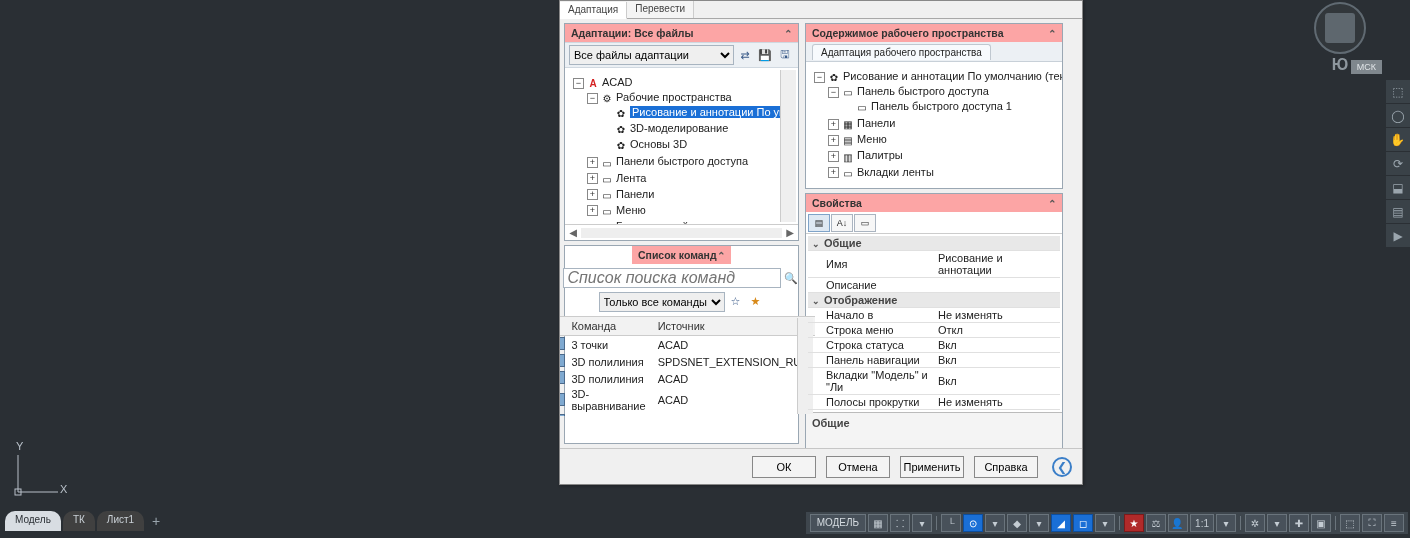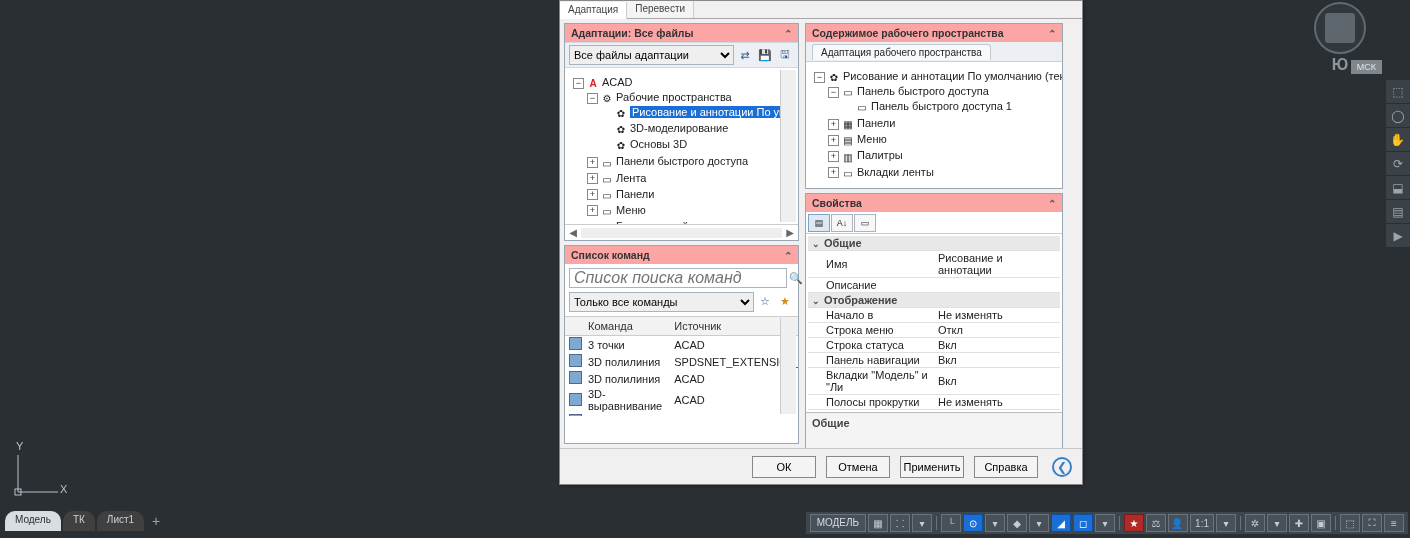--- a/index.html
+++ b/index.html
@@ -328,21 +328,21 @@
           </div>
           <div class="vscroll"></div>
         </div>
         <div class="tree-hscroll">
           <span class="arrow">◀</span>
             <div class="track"></div>
             <span class="arrow">▶</span>
         </div>
       </div>
 
-      <div class="panel" style="flex:1;">
+      <div class="panel" style="flex:1;align-items:center;">
         <div class="panel-header">
           <span>Список команд</span>
           <span class="chev">⌄</span>
         </div>
         <div class="cmd-search-row">
           <input class="cmd-search" placeholder="Список поиска команд" style="">
           <span class="mini-icon">🔍</span>
         </div>
         <div class="cmd-filter-row">
           <select class="combo">

